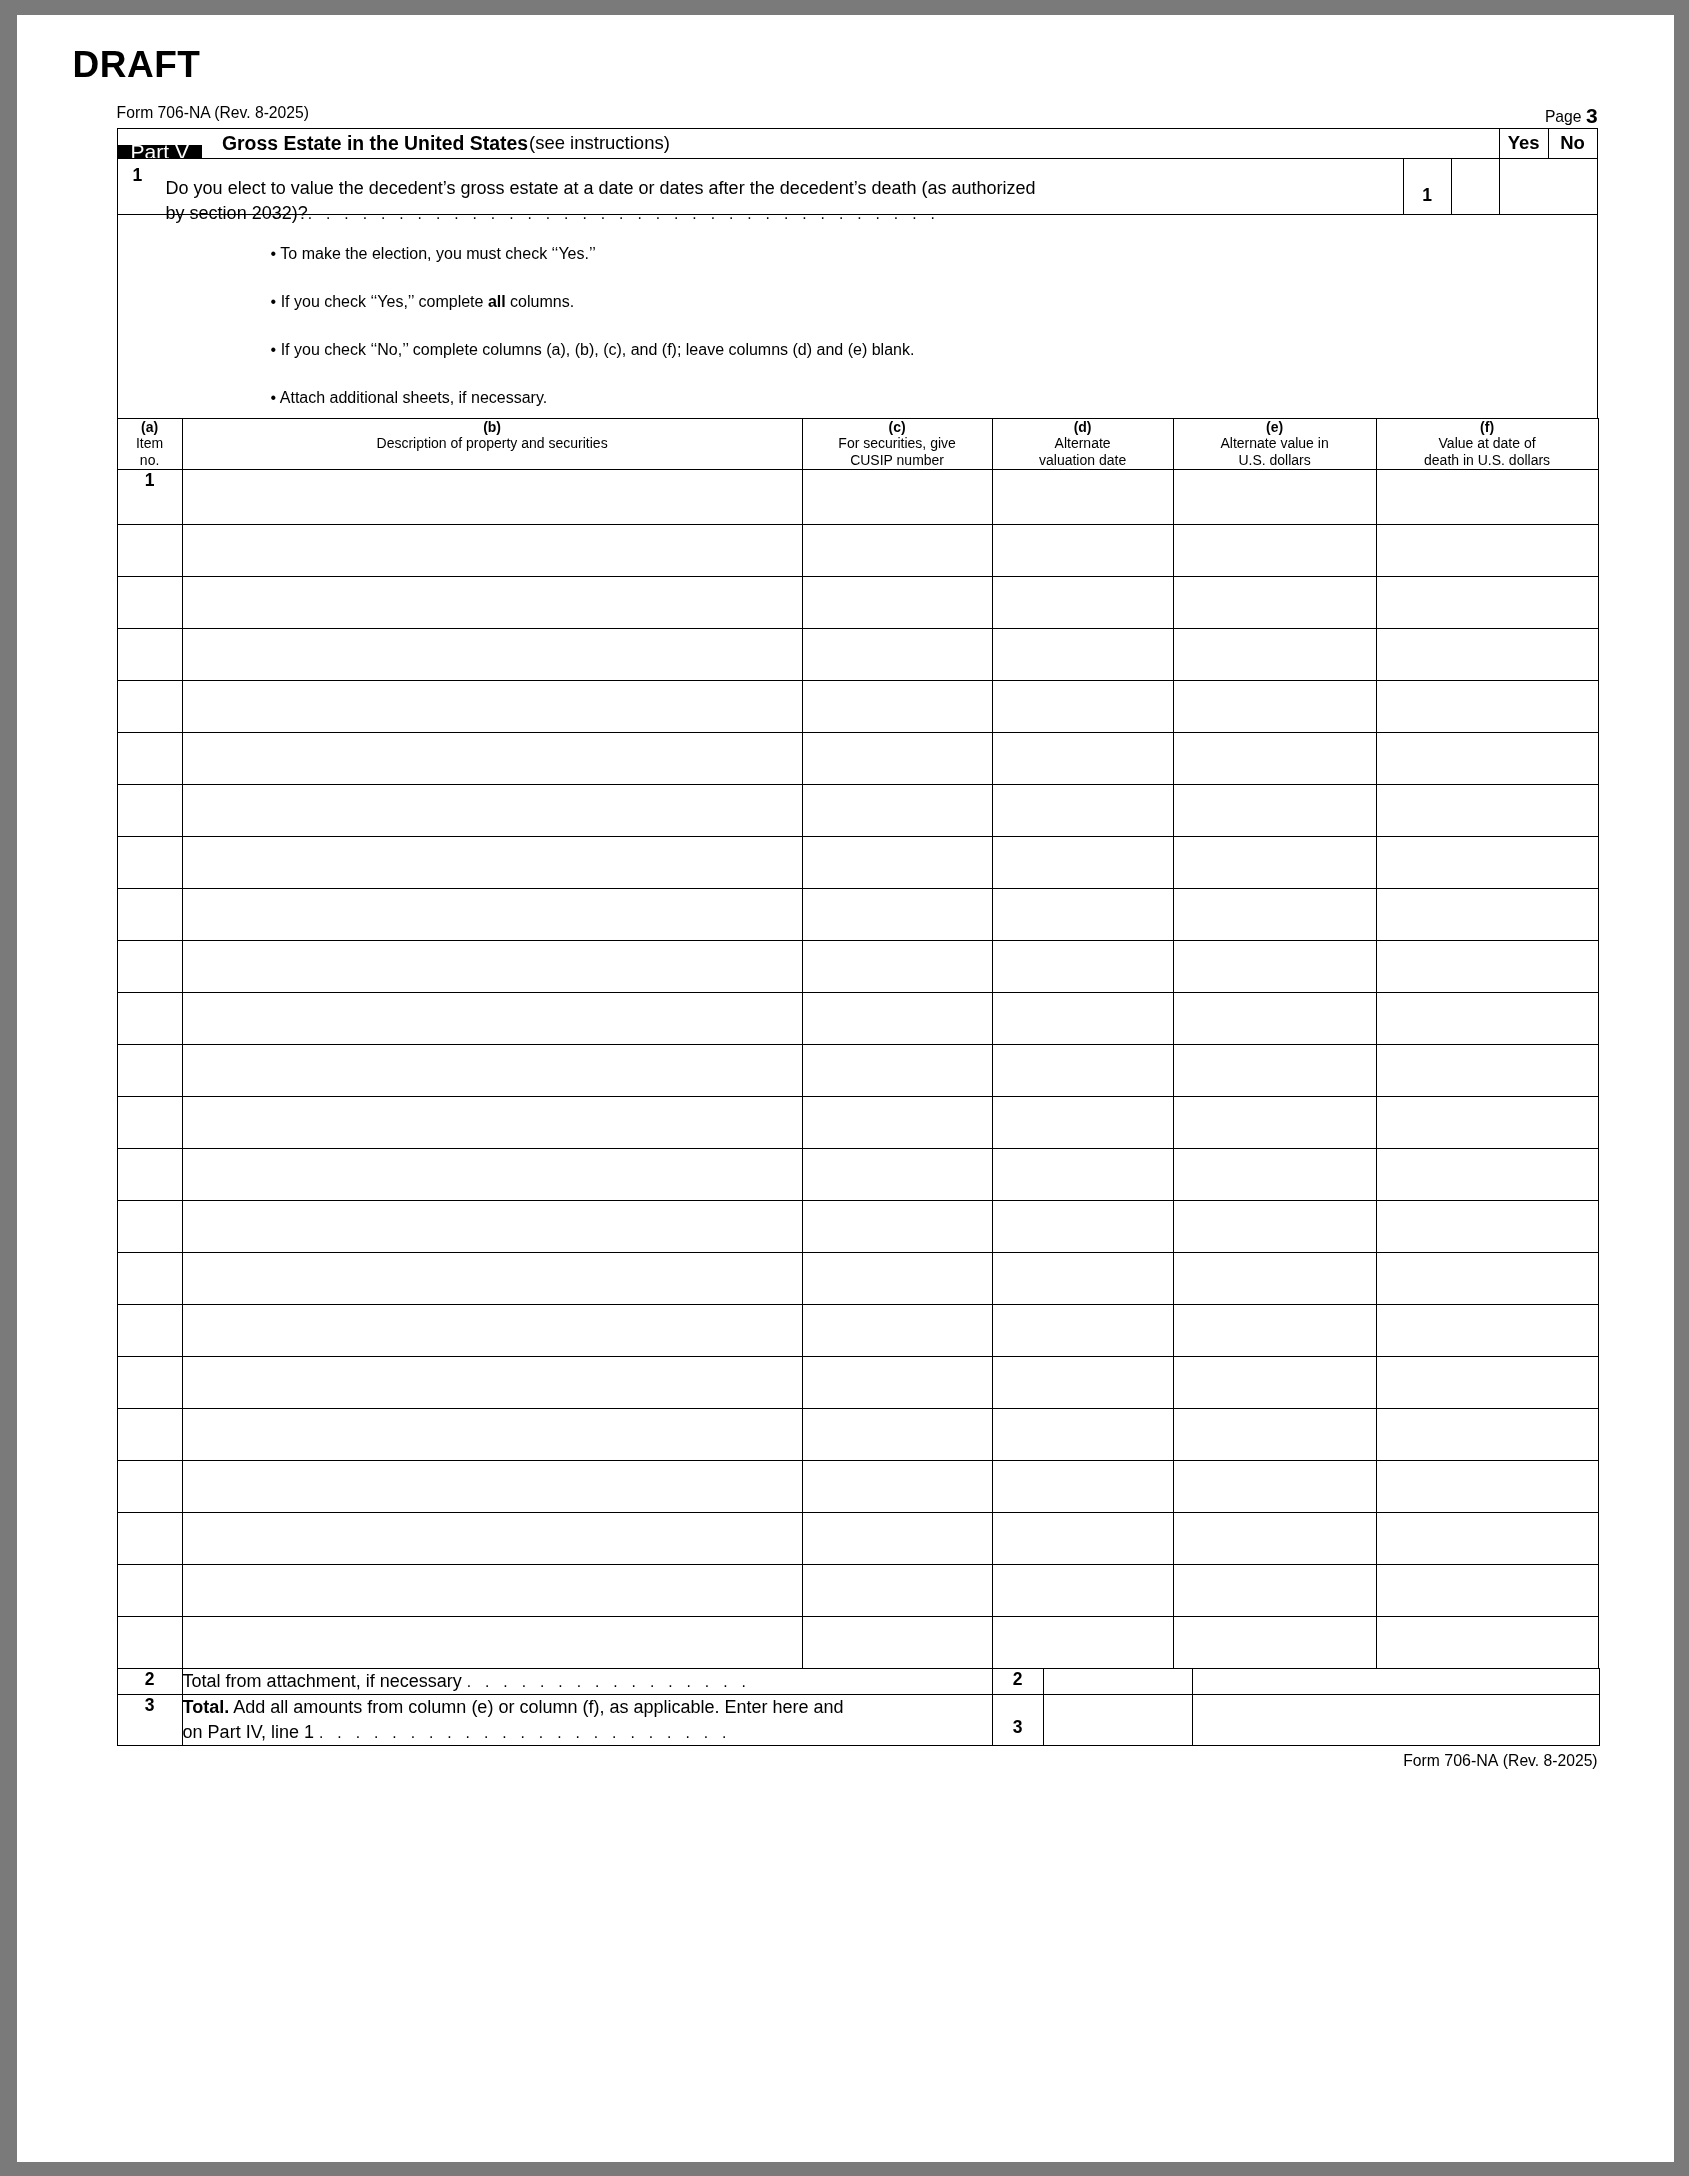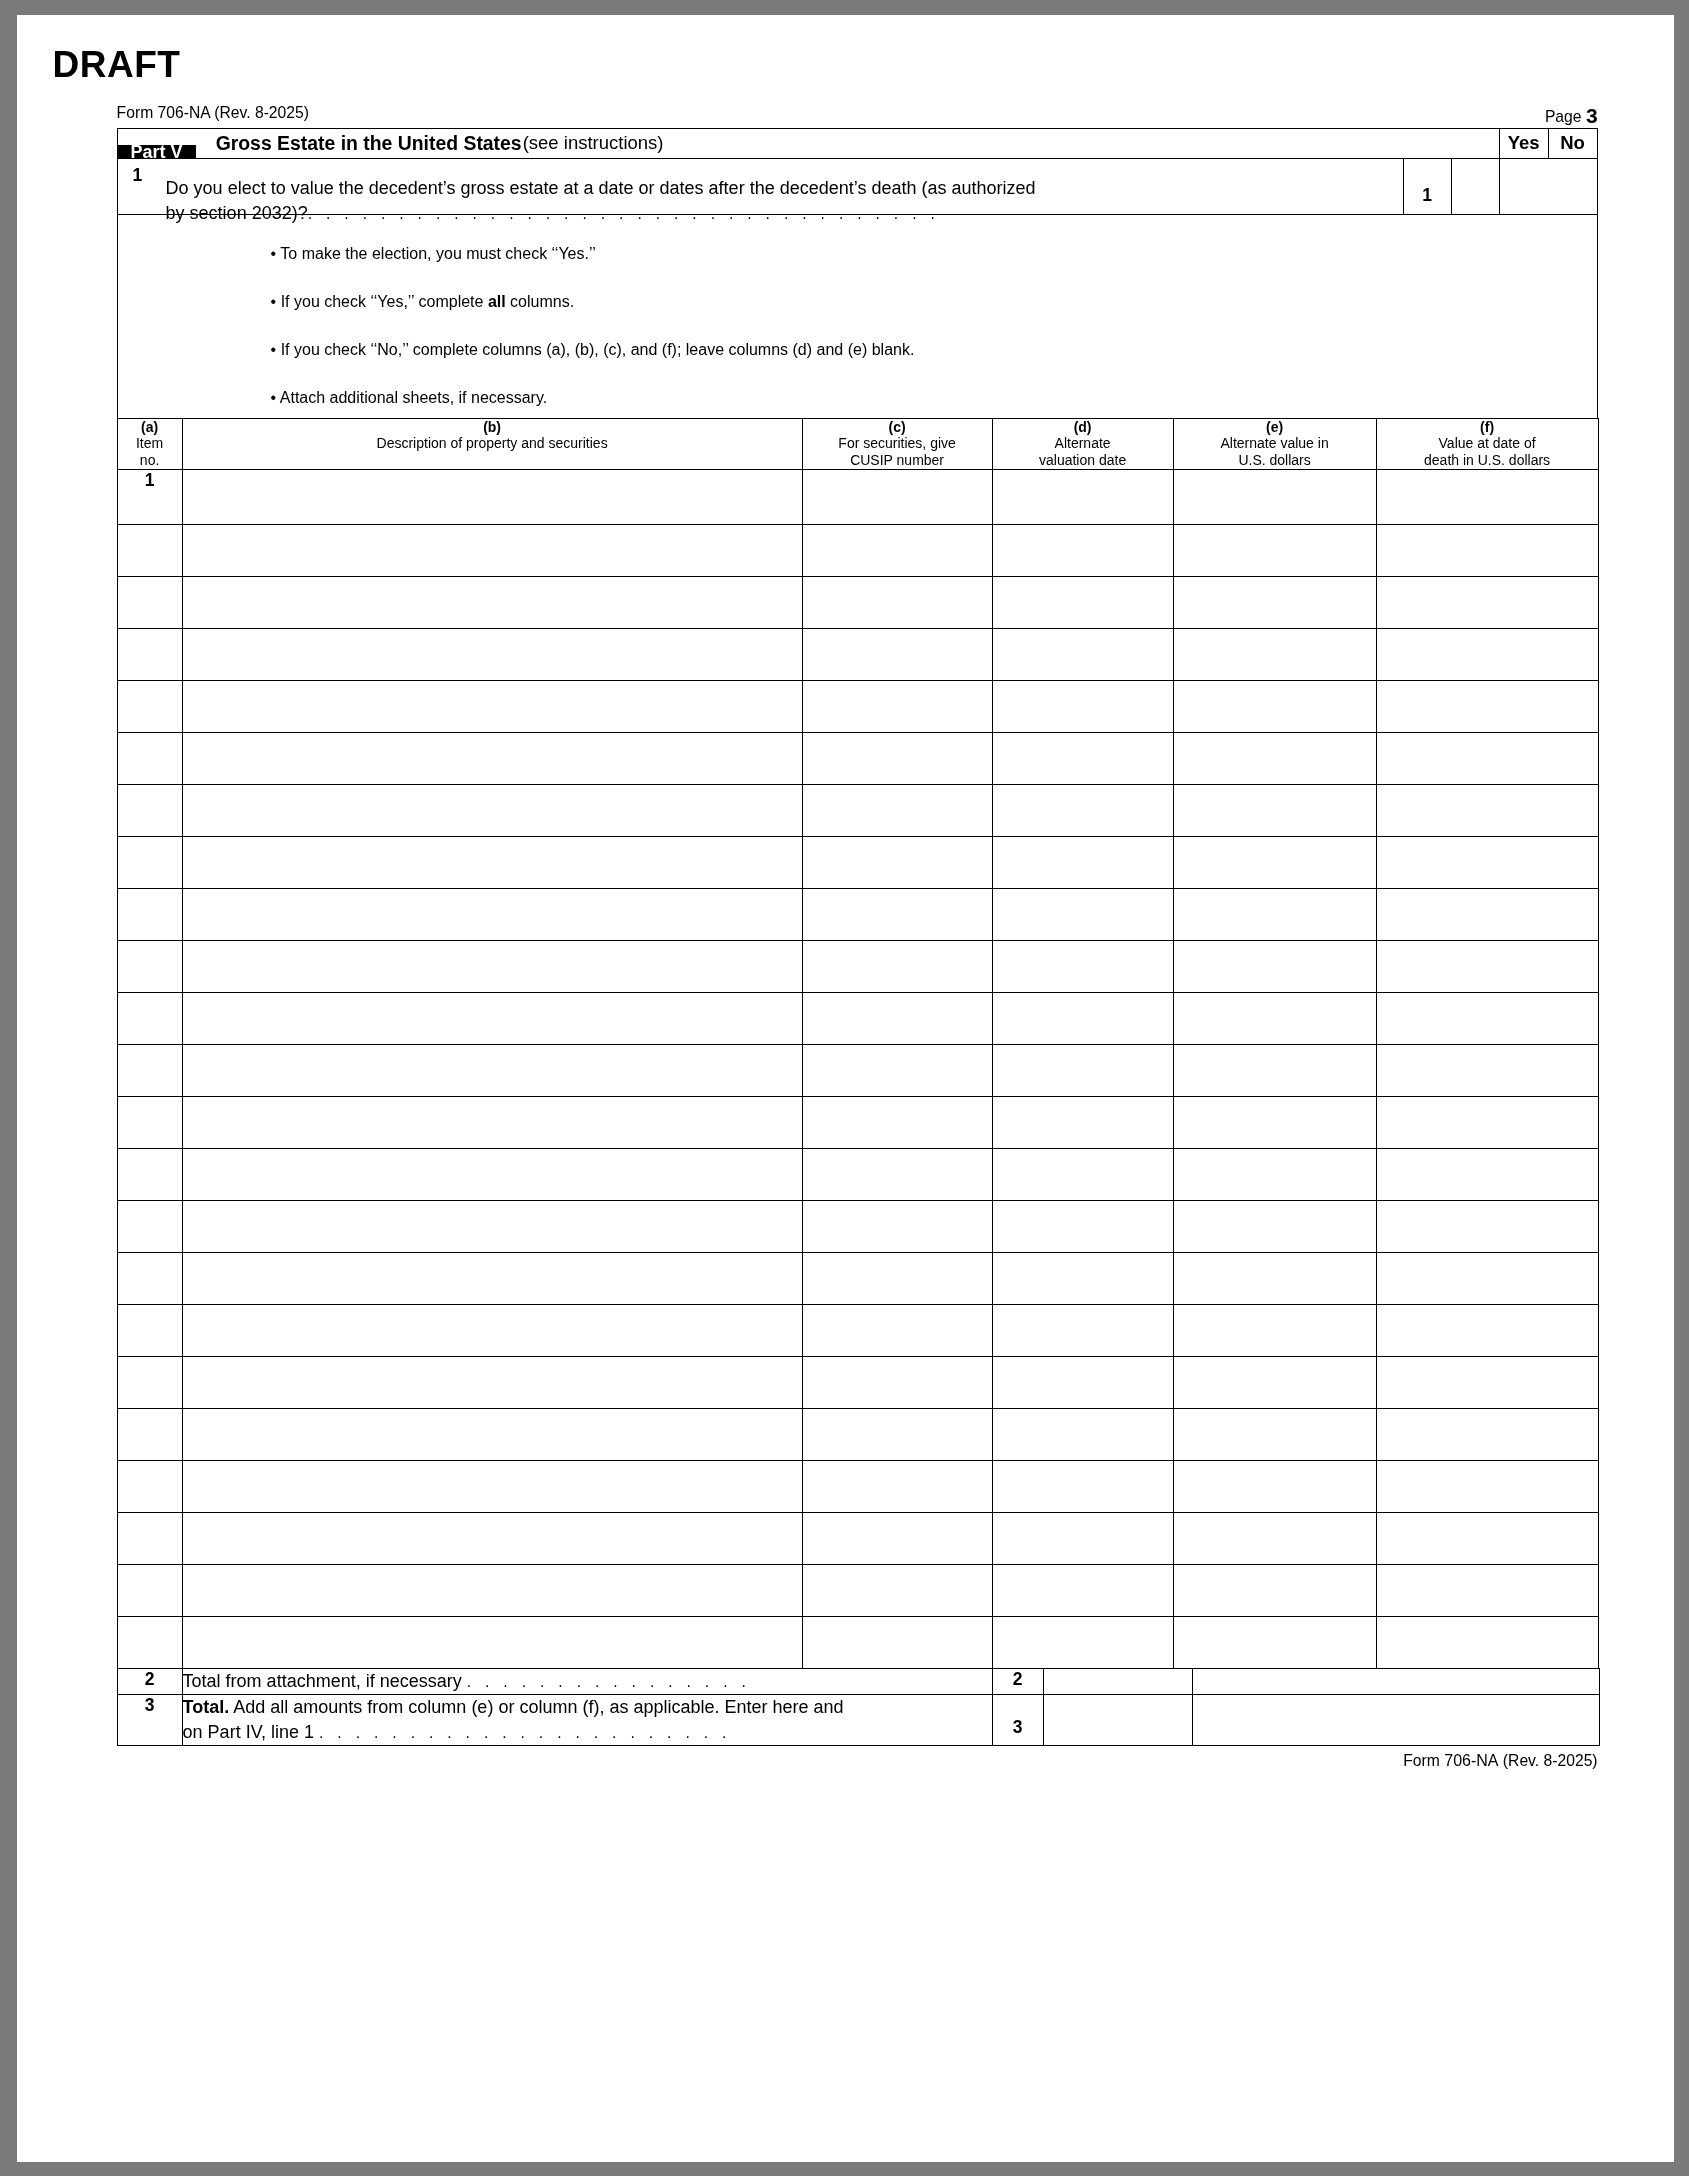--- a/index.html
+++ b/index.html
@@ -17,21 +17,21 @@
     position: absolute;
     left: 16.6px;
     top: 14.8px;
     width: 1657px;
     height: 2147px;
     background: #ffffff;
     box-sizing: border-box;
   }
   .draft {
     position: absolute;
-    left: 36px;
+    left: 56px;
     top: 29.5px;
     font-size: 37px;
     font-weight: bold;
     letter-spacing: 0.5px;
     color: #000;
   }
   .content {
     position: absolute;
     left: 100px;
     top: 89px;
@@ -67,22 +67,22 @@
     height: 30px;
     border: 1.5px solid #000;
     border-bottom: none;
     box-sizing: border-box;
     display: flex;
     align-items: stretch;
   }
   .part-tag {
     background: #000;
     color: #fff;
-    font-weight: bold;
-    font-size: 18px;
+    font-weight: normal;
+    font-size: 21px;
     padding: 1.8px 13px 0 13px;
     display: flex;
     align-items: center;
     margin-top: 16px;
   }
   .part-title {
     flex: 1;
     display: flex;
     align-items: center;
     padding-left: 20px;

